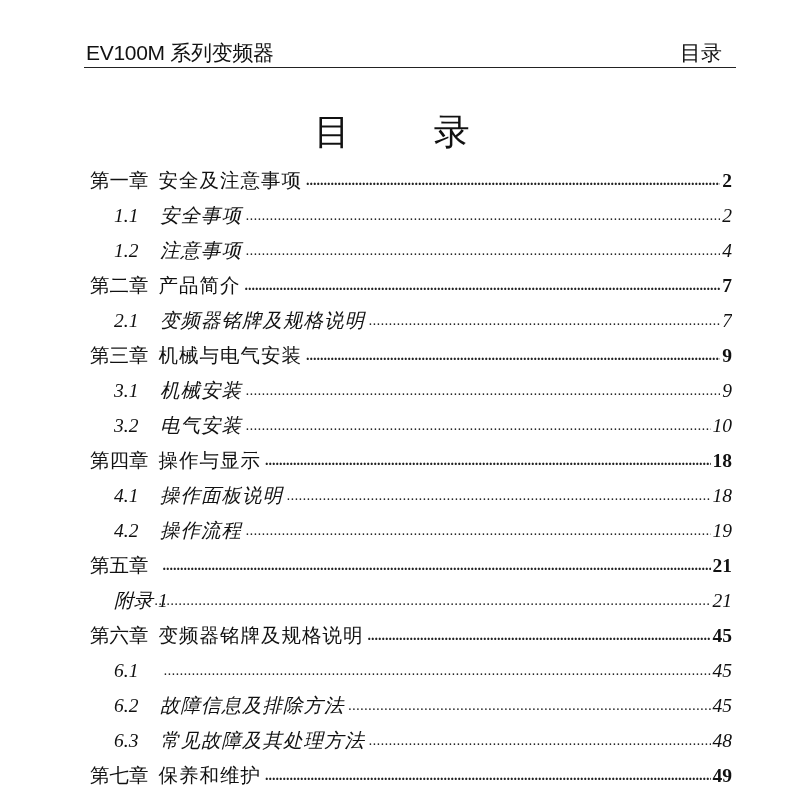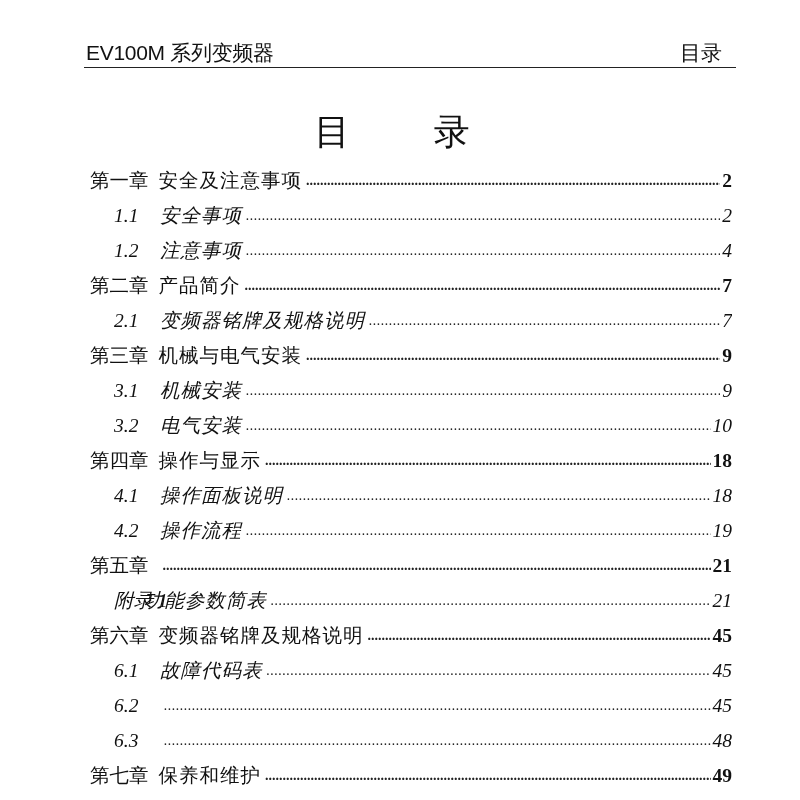--- a/index.html
+++ b/index.html
@@ -195,47 +195,47 @@
   </div>
 
   <div class="toc-entry level-1">
     <span class="toc-num">第五章</span>
     <span class="toc-dots">....................................................................................................................................................................................................................................</span>
     <span class="toc-page">21</span>
   </div>
 
   <div class="toc-entry level-2 appendix">
     <span class="toc-num">附录 1</span>
-    <span class="toc-label">功能参数简表</span>
     <span class="toc-dots">....................................................................................................................................................................................................................................</span>
     <span class="toc-page">21</span>
   </div>
 
   <div class="toc-entry level-1">
     <span class="toc-num">第六章</span>
     <span class="toc-label">变频器铭牌及规格说明</span>
     <span class="toc-dots">....................................................................................................................................................................................................................................</span>
     <span class="toc-page">45</span>
   </div>
 
   <div class="toc-entry level-2">
     <span class="toc-num">6.1</span>
-    <span class="toc-label">故障代码表</span>
     <span class="toc-dots">....................................................................................................................................................................................................................................</span>
     <span class="toc-page">45</span>
   </div>
 
   <div class="toc-entry level-2">
     <span class="toc-num">6.2</span>
+    <span class="toc-label">故障信息及排除方法</span>
     <span class="toc-dots">....................................................................................................................................................................................................................................</span>
     <span class="toc-page">45</span>
   </div>
 
   <div class="toc-entry level-2">
     <span class="toc-num">6.3</span>
+    <span class="toc-label">常见故障及其处理方法</span>
     <span class="toc-dots">....................................................................................................................................................................................................................................</span>
     <span class="toc-page">48</span>
   </div>
 
   <div class="toc-entry level-1">
     <span class="toc-num">第七章</span>
     <span class="toc-label">保养和维护</span>
     <span class="toc-dots">....................................................................................................................................................................................................................................</span>
     <span class="toc-page">49</span>
   </div>

